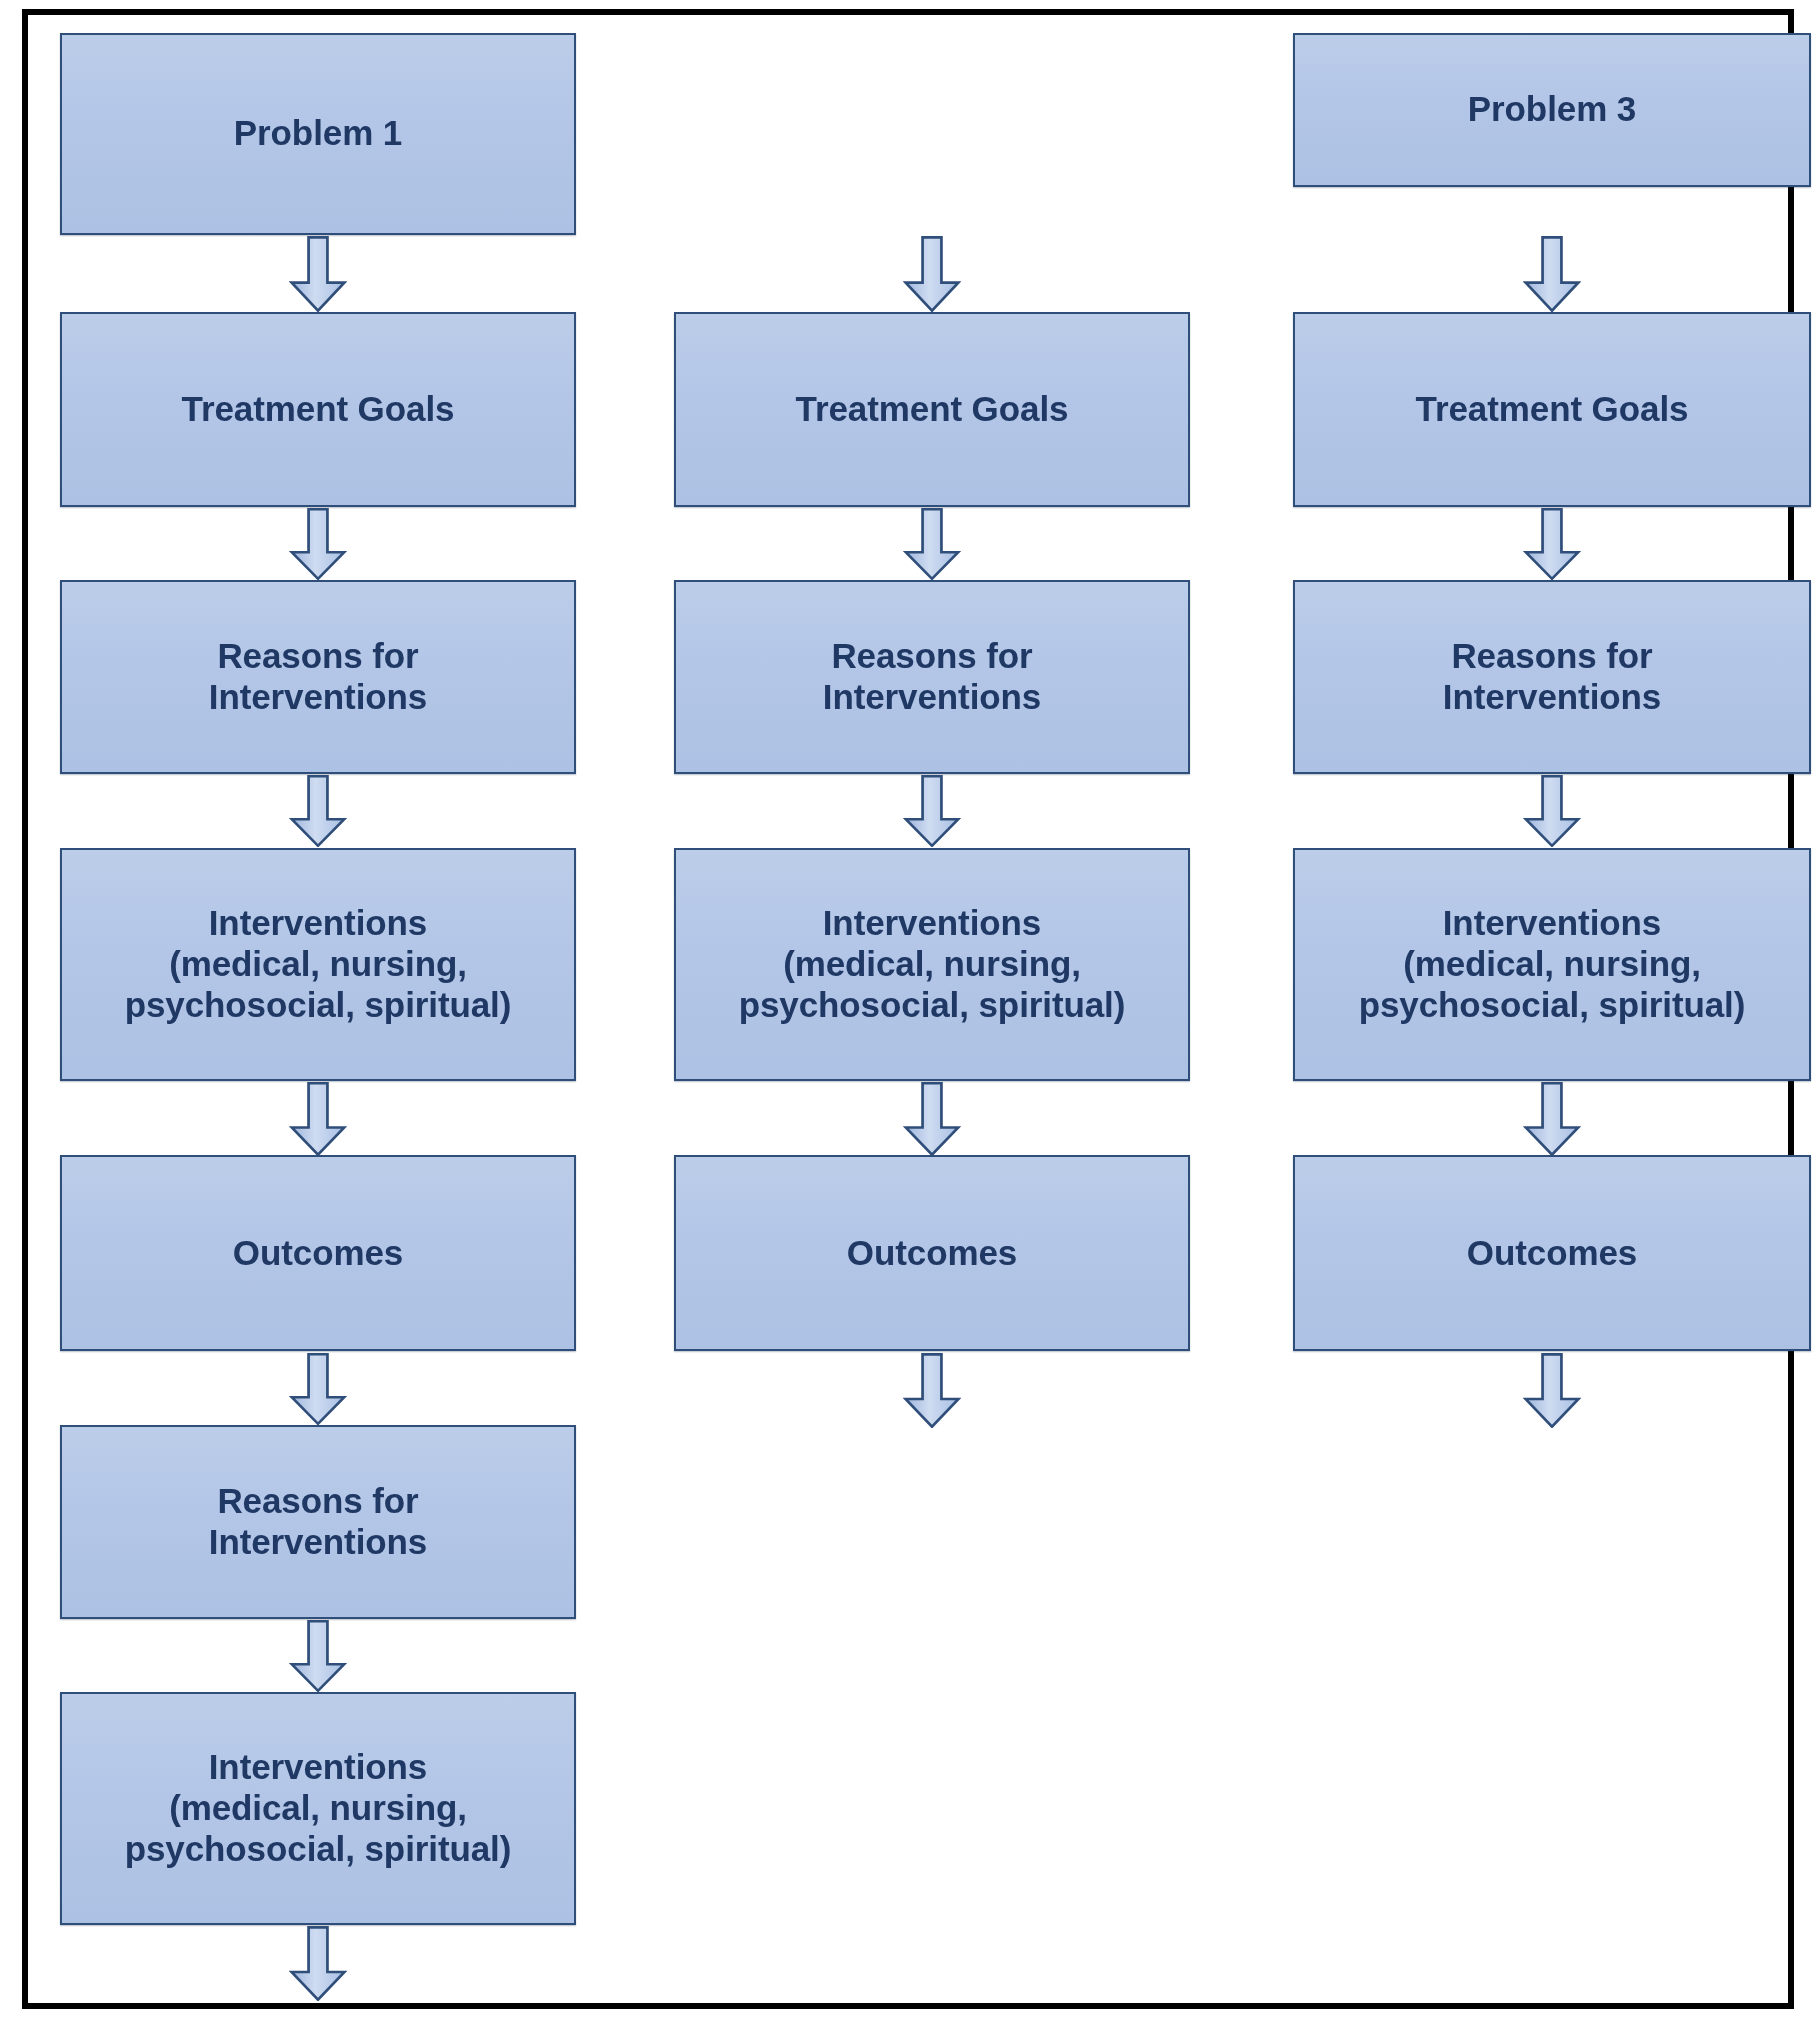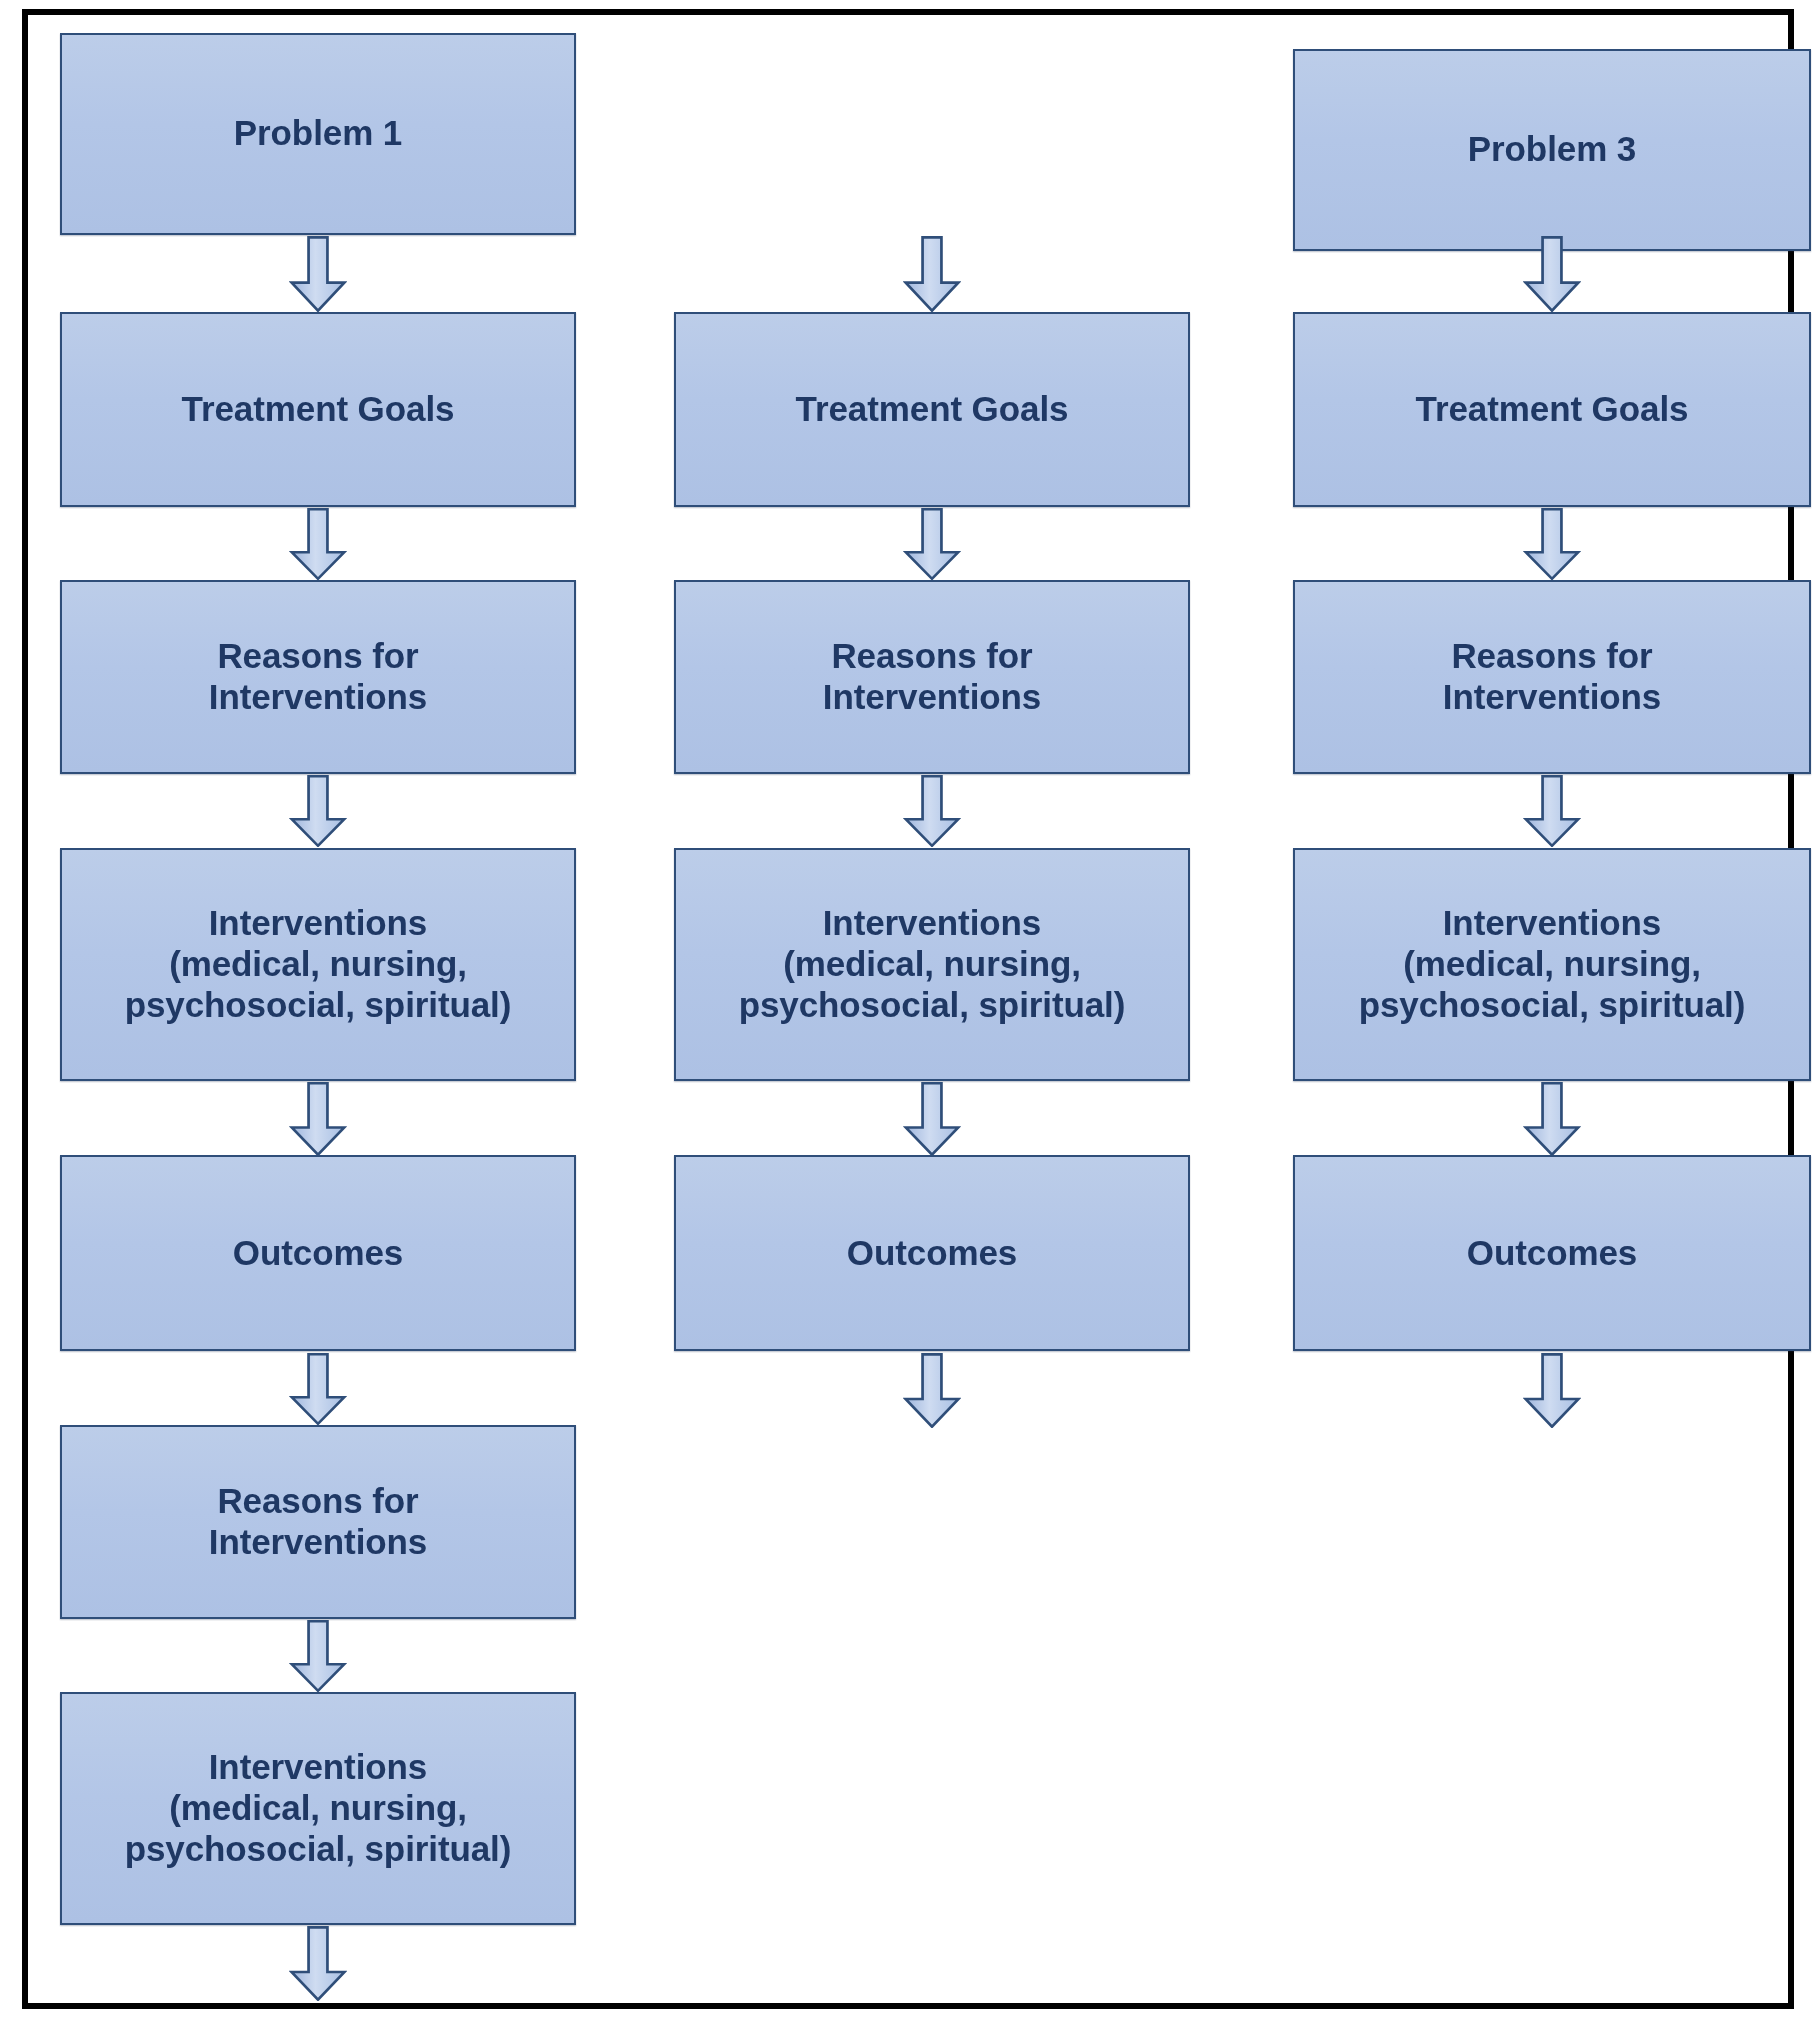--- a/index.html
+++ b/index.html
@@ -203,21 +203,21 @@
       </div>
       <div class="arrow" style="left:258px;top:1338px;height:75px;">
         <svg viewBox="0 0 86 114" preserveAspectRatio="none">
           <path d="M29 2 L57 2 L57 70 L82 70 L43 112 L4 70 L29 70 Z" fill="url(#ag1)" stroke="#2F4E79" stroke-width="4" stroke-linejoin="miter"></path>
         </svg>
       </div>
     </div>
 
     <div class="column" id="col-3">
 
-      <div class="node-box" style="top:17.4px;height:202px;margin-top:16px;">
+      <div class="node-box" style="top:17.4px;height:154px;">
         <span class="node-label">Problem 3</span>
       </div>
       <div class="arrow" style="left:259px;top:221px;height:76px;">
         <svg viewBox="0 0 86 114" preserveAspectRatio="none">
           <path d="M29 2 L57 2 L57 70 L82 70 L43 112 L4 70 L29 70 Z" fill="url(#ag1)" stroke="#2F4E79" stroke-width="4" stroke-linejoin="miter"></path>
         </svg>
       </div>
 
       <div class="node-box" style="top:297px;height:195px;">
         <span class="node-label">Treatment Goals</span>

